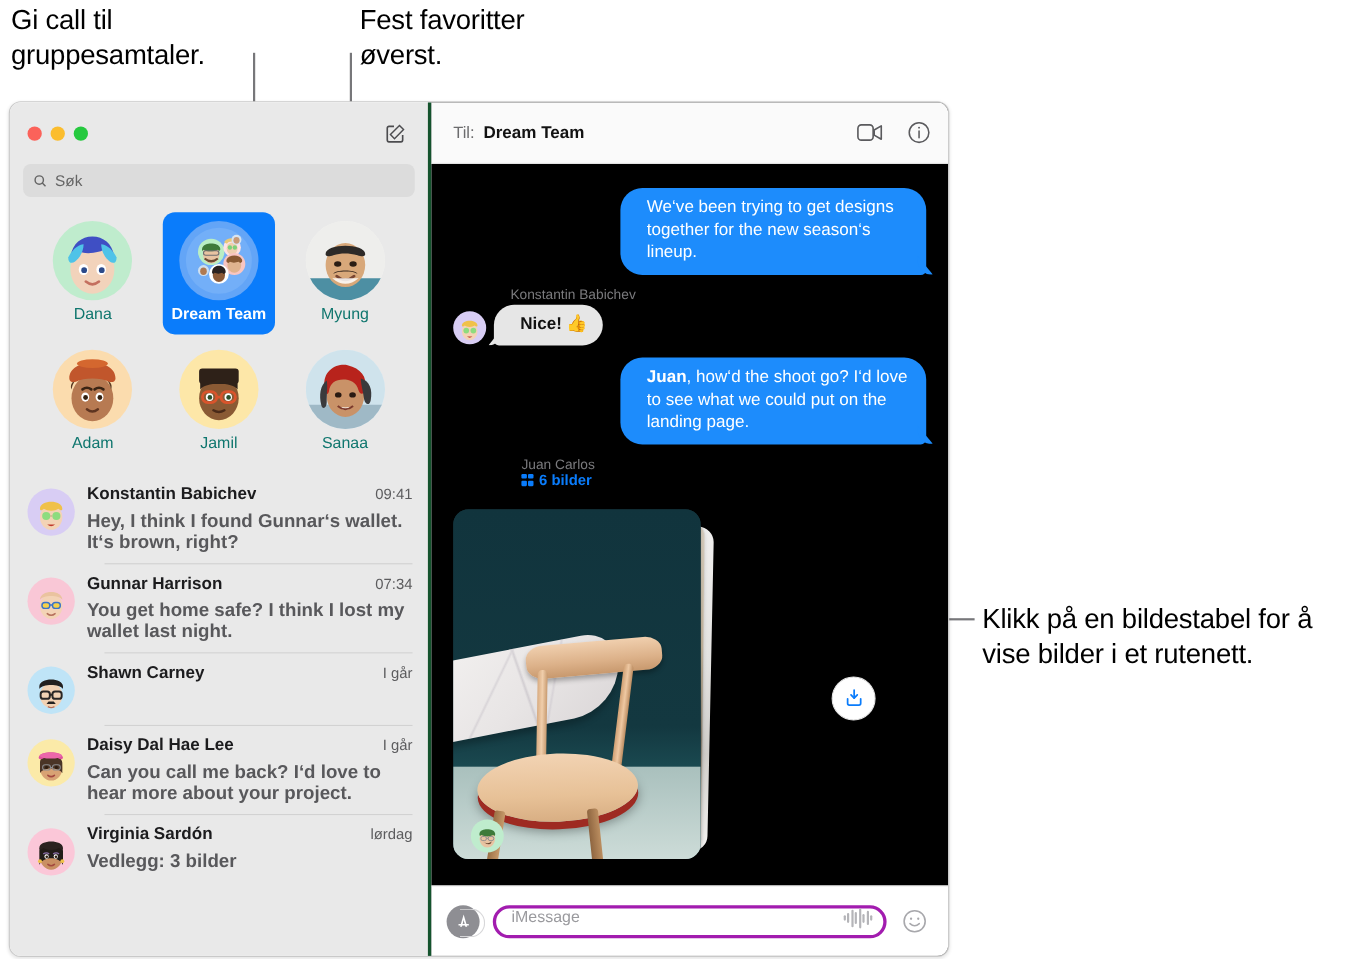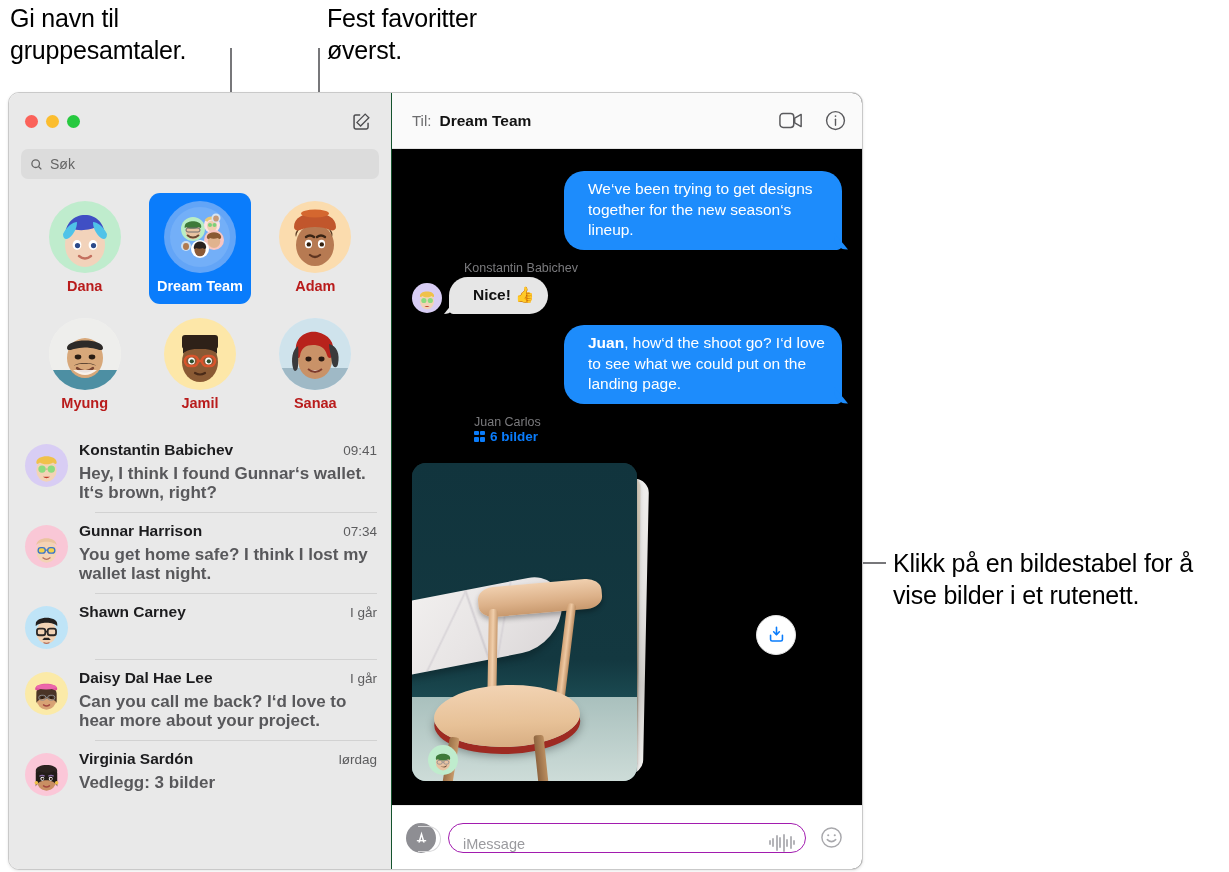--- a/index.html
+++ b/index.html
@@ -55,21 +55,21 @@
     box-shadow: 0 1px 3px rgba(0,0,0,0.10);
   }
 
   
   #sidebar {
     width: 383px;
     background: #e9e9e9;
     display: flex;
     flex-direction: column;
     position: relative;
-    border-right: 1px solid #14532d;
+    border-right: 3px solid #14532d;
   }
 
   #titlebar {
     height: 56px;
     display: flex;
     align-items: center;
     padding: 0 16px;
     flex: none;
     position: relative;
   }
@@ -126,22 +126,22 @@
   .fav-item.selected { background: #0a7cfb; }
   .fav-avatar {
     width: 72px; height: 72px;
     border-radius: 50%;
     position: relative;
     overflow: hidden;
     flex: none;
   }
   .fav-label {
     font-size: 14.5px;
-    color: #b91c1c;
-    font-weight: 700;
+    color: #0f766e;
+    font-weight: 400;
     white-space: nowrap;
   }
   .fav-item.selected .fav-label { color: #fff; font-weight: 700; }
 
   
   .face { position:absolute; left:50%; top:50%; transform:translate(-50%,-50%); }
 
   
   #conv-list {
     flex: 1;
@@ -445,41 +445,41 @@
     position: absolute;
     right: -5px; top: 3px;
     width: 22px; height: 24px;
     border: 1.5px solid #d7d7d9;
     border-left: none;
     border-radius: 0 14px 14px 0;
   }
   #input-field {
     flex: 1;
     height: 30px;
-    border: 1px solid #a21caf;
+    border: 3px solid #a21caf;
     border-radius: 16px;
     display: flex;
-    align-items: flex-end;
+    align-items: flex-start;
     padding: 0 10px 0 14px;
     gap: 8px;
     cursor: text;
   }
   #input-placeholder { font-size: 14.5px; color: #9a9a9e; flex: 1; }
   #audio-button { display: flex; align-items: center; cursor: pointer; }
   .wave { display: flex; align-items: center; gap: 1.7px; height: 18px; }
   .wave i { width: 1.8px; background: #b4b4b8; border-radius: 1px; display: block; }
   #emoji-button {
     width: 26px; height: 26px; flex: none; cursor: pointer;
     display: flex; align-items: center; justify-content: center;
   }
 </style>
 </head>
 <body>
 
-<div class="callout" id="callout-left">Gi navn til gruppesamtaler.</div>
+<div class="callout" id="callout-left">Gi call til gruppesamtaler.</div>
 <div class="callout" id="callout-mid">Fest favoritter øverst.</div>
 <div class="callout" id="callout-right">Klikk på en bildestabel for å vise bilder i et rutenett.</div>
 <div class="leader-v" id="leader-1"></div>
 <div class="leader-v" id="leader-2"></div>
 <div class="leader-h" id="leader-3"></div>
 
 <div id="app-window">
 
   <div id="sidebar">
 
@@ -549,53 +549,53 @@
             <circle cx="52" cy="17" r="4.5" fill="#d6e4f2"></circle>
             <ellipse cx="52" cy="17.5" rx="2.8" ry="3.1" fill="#c79a78"></ellipse>
             <circle cx="22" cy="45" r="5" fill="#cfe0f0"></circle>
             <ellipse cx="22" cy="45.5" rx="3" ry="3.4" fill="#b07a51"></ellipse>
           </svg>
         </div>
         <div class="fav-label">Dream Team</div>
       </div>
 
       <div class="fav-item">
+        <div class="fav-avatar" style="background:#f2f2f0;">
+          <svg class="face" width="72" height="72" viewBox="0 0 72 72">
+            <rect width="72" height="72" fill="#eeeeec"></rect>
+            <path d="M0 52h72v20H0z" fill="#4d8fa3"></path>
+            <ellipse cx="36" cy="40" rx="18" ry="20" fill="#d8a87a"></ellipse>
+            <path d="M18 30c0-10 36-10 36 0 0 3-4 2-7 1-8-2-15-2-22 0-3 1-7 2-7-1z" fill="#2d2a28"></path>
+            <ellipse cx="29" cy="39" rx="3.3" ry="2.4" fill="#2a1d14"></ellipse>
+            <ellipse cx="43" cy="39" rx="3.3" ry="2.4" fill="#2a1d14"></ellipse>
+            <path d="M28 50q8 7 16 0" stroke="#7a4633" stroke-width="2.4" fill="none" stroke-linecap="round"></path>
+            <path d="M24 52q12 10 24 0" fill="#fff" opacity="0.85"></path>
+            <path d="M25 48c3-3 19-3 22 0-2-4-20-4-22 0z" fill="#3a2a20"></path>
+          </svg>
+        </div>
+        <div class="fav-label">Myung</div>
+      </div>
+
+      <div class="fav-item">
         <div class="fav-avatar" style="background:#fbdcae;">
           <svg class="face" width="72" height="72" viewBox="0 0 72 72">
             <ellipse cx="36" cy="44" rx="19" ry="21" fill="#b77a52"></ellipse>
             <path d="M17 36c-2-5 2-8 5-9 2-9 24-9 26 0 3 1 7 4 5 9-2-10-8-13-18-13s-16 3-18 13z" fill="#5a3a22"></path>
             <path d="M15 26c0-9 9-14 21-14s21 5 21 14c0 3-3 4-6 3-4-2-9-3-15-3s-11 1-15 3c-3 1-6 0-6-3z" fill="#c1562c"></path>
             <ellipse cx="36" cy="12.5" rx="14" ry="4" fill="#d4672f"></ellipse>
             <path d="M27 36q4-3 8 0" stroke="#3a2414" stroke-width="2.4" fill="none" stroke-linecap="round"></path>
             <path d="M38 36q4-3 8 0" stroke="#3a2414" stroke-width="2.4" fill="none" stroke-linecap="round"></path>
             <ellipse cx="29.5" cy="43" rx="3.6" ry="4.2" fill="#fff"></ellipse>
               <circle cx="29.8" cy="43.4" r="2.2" fill="#33200f"></circle>
             <ellipse cx="42.5" cy="43" rx="3.6" ry="4.2" fill="#fff"></ellipse>
               <circle cx="42.8" cy="43.4" r="2.2" fill="#33200f"></circle>
             <path d="M31 54q5 4 10 0" stroke="#5e3420" stroke-width="2.2" fill="none" stroke-linecap="round"></path>
           </svg>
         </div>
         <div class="fav-label">Adam</div>
-      </div>
-
-      <div class="fav-item">
-        <div class="fav-avatar" style="background:#f2f2f0;">
-          <svg class="face" width="72" height="72" viewBox="0 0 72 72">
-            <rect width="72" height="72" fill="#eeeeec"></rect>
-            <path d="M0 52h72v20H0z" fill="#4d8fa3"></path>
-            <ellipse cx="36" cy="40" rx="18" ry="20" fill="#d8a87a"></ellipse>
-            <path d="M18 30c0-10 36-10 36 0 0 3-4 2-7 1-8-2-15-2-22 0-3 1-7 2-7-1z" fill="#2d2a28"></path>
-            <ellipse cx="29" cy="39" rx="3.3" ry="2.4" fill="#2a1d14"></ellipse>
-            <ellipse cx="43" cy="39" rx="3.3" ry="2.4" fill="#2a1d14"></ellipse>
-            <path d="M28 50q8 7 16 0" stroke="#7a4633" stroke-width="2.4" fill="none" stroke-linecap="round"></path>
-            <path d="M24 52q12 10 24 0" fill="#fff" opacity="0.85"></path>
-            <path d="M25 48c3-3 19-3 22 0-2-4-20-4-22 0z" fill="#3a2a20"></path>
-          </svg>
-        </div>
-        <div class="fav-label">Myung</div>
       </div>
 
       <div class="fav-item">
         <div class="fav-avatar" style="background:#fde7a8;">
           <svg class="face" width="72" height="72" viewBox="0 0 72 72">
             <ellipse cx="36" cy="44" rx="18" ry="20" fill="#8a5a34"></ellipse>
             <path d="M19 30c0-13 34-13 34 0v6c-4-7-30-7-34 0z" fill="#2e2118"></path>
             <rect x="18" y="17" width="36" height="14" rx="3" fill="#2e2118"></rect>
             <g stroke="#d9542c" stroke-width="2.6" fill="none">
               <rect x="21" y="38" width="13" height="10" rx="5"></rect>

